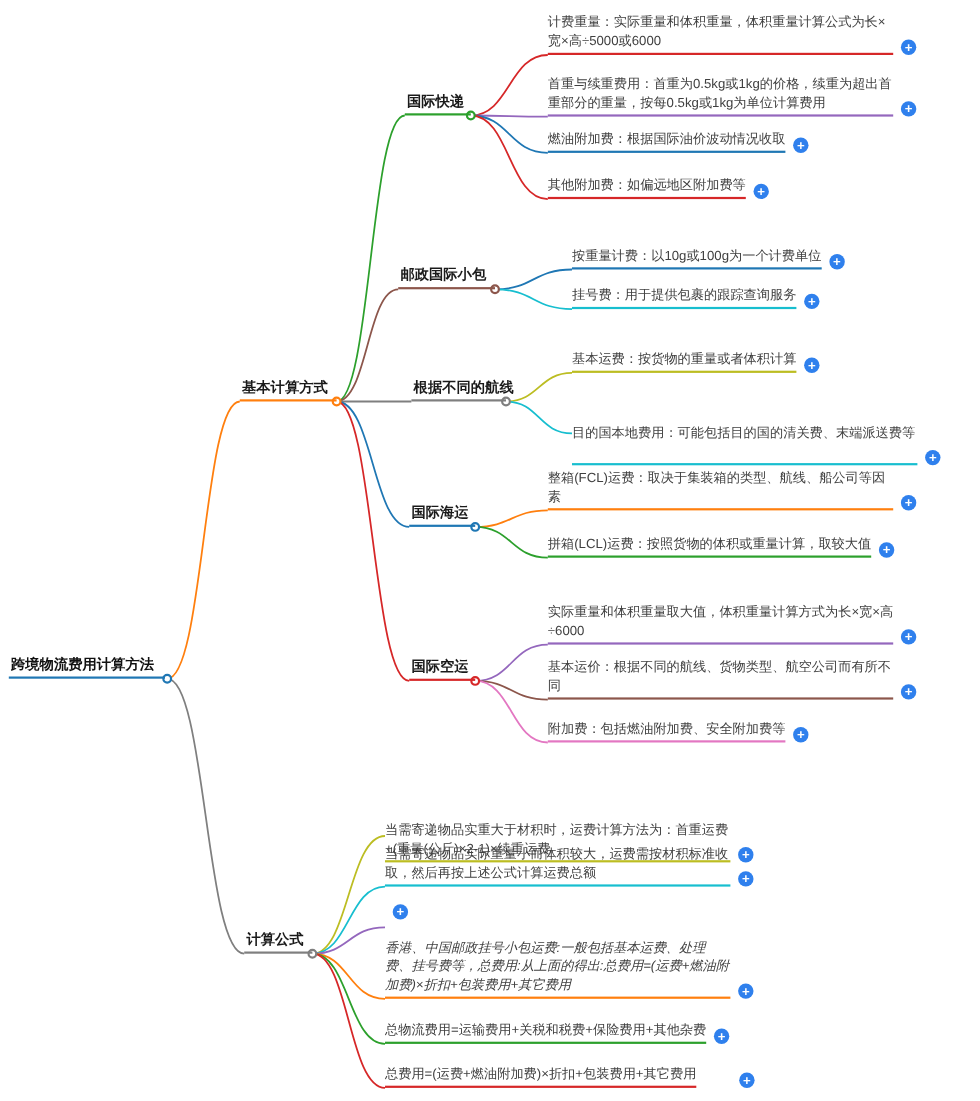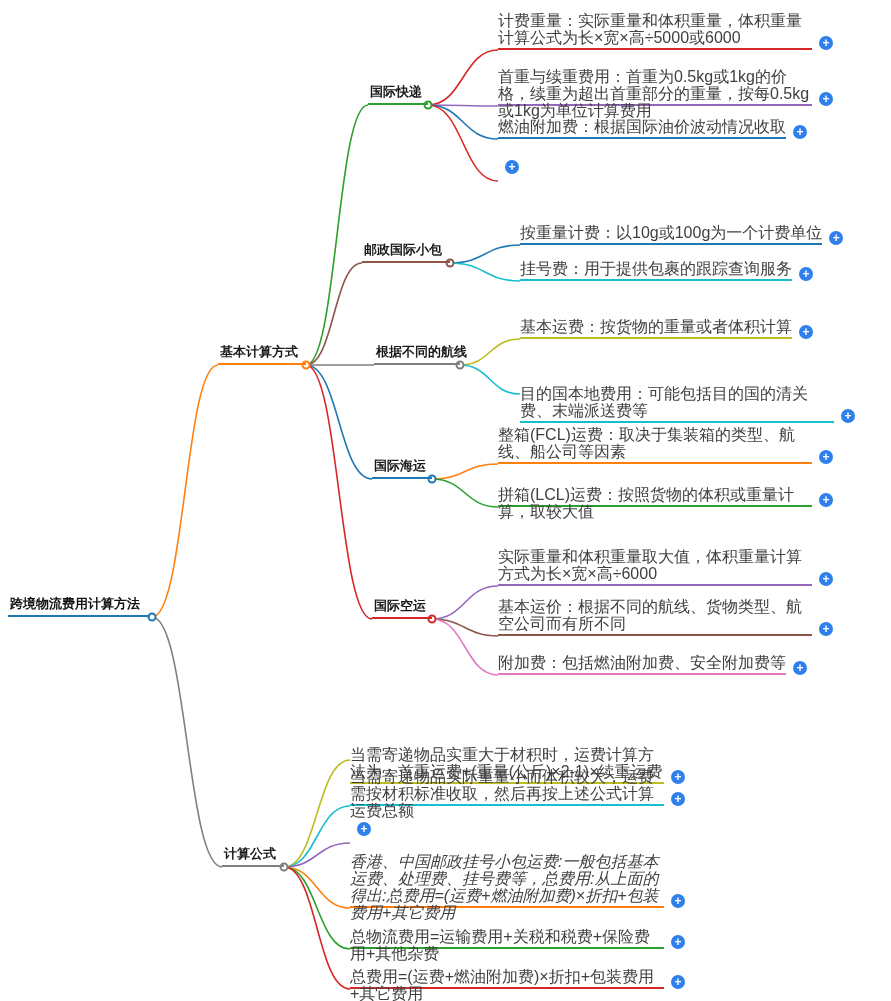--- a/index.html
+++ b/index.html
@@ -10,21 +10,21 @@
   .edges path { fill:none; stroke:var(--c,#999); stroke-width:1.6px; }
   .edges circle { fill:#ffffff; stroke:var(--c,#999); stroke-width:2px; }
   .branch {
     position:absolute; height:23px; padding:1px 3px 3px 2px;
     border-bottom:2px solid var(--c,#999);
     font-size:13px; font-weight:bold; color:#1a1a1a; white-space:nowrap; overflow:visible;
   }
   .root-node { color:#111; }
   .leaf { position:absolute; display:flex; align-items:flex-end; }
   .leaf .txt {
-    display:block; max-width:314px; font-size:16px; line-height:17px; color:#404040;
+    display:block; max-width:314px; font-size:12px; line-height:17px; color:#404040;
     padding-bottom:2px; border-bottom:2px solid var(--c,#999);
   }
   .plus {
     flex:0 0 auto; width:14px; height:14px; margin:0 0 0 7px; padding:0;
     border:none; border-radius:50%; background:#2f80ed; color:#ffffff;
     font-family:"Liberation Sans","DejaVu Sans",sans-serif;
     font-size:12px; font-weight:bold; line-height:13px; text-align:center; cursor:pointer;
   }
 </style>
 </head>
@@ -92,20 +92,21 @@
   </div>
   <div class="leaf" style="left:498px; top:68px;">
     <span class="txt" style="width: 314px; height: 38px; --c: #9467bd;">首重与续重费用：首重为0.5kg或1kg的价格，续重为超出首重部分的重量，按每0.5kg或1kg为单位计算费用</span>
     <button class="plus">+</button>
   </div>
   <div class="leaf" style="left:498px; top:118px;">
     <span class="txt" style="height: 21px; --c: #1f77b4;">燃油附加费：根据国际油价波动情况收取</span>
     <button class="plus">+</button>
   </div>
   <div class="leaf" style="left:498px; top:160px;">
+    <span class="txt" style="height: 21px; --c: #d62728;">其他附加费：如偏远地区附加费等</span>
     <button class="plus">+</button>
   </div>
 
   <div class="leaf" style="left:520px; top:224px;">
     <span class="txt" style="height: 21px; --c: #1f77b4;">按重量计费：以10g或100g为一个计费单位</span>
     <button class="plus">+</button>
   </div>
   <div class="leaf" style="left:520px; top:260px;">
     <span class="txt" style="height: 21px; --c: #17becf;">挂号费：用于提供包裹的跟踪查询服务</span>
     <button class="plus">+</button>
@@ -154,18 +155,18 @@
     <button class="plus">+</button>
   </div>
   <div class="leaf" style="left:350px; top:853px;">
     <span class="txt" style="width: 314px; height: 55px; font-style: italic; --c: #ff7f0e;">香港、中国邮政挂号小包运费:一般包括基本运费、处理费、挂号费等，总费用:从上面的得出:总费用=(运费+燃油附加费)×折扣+包装费用+其它费用</span>
     <button class="plus">+</button>
   </div>
   <div class="leaf" style="left:350px; top:928px;">
     <span class="txt" style="height: 21px; --c: #2ca02c;">总物流费用=运输费用+关税和税费+保险费用+其他杂费</span>
     <button class="plus">+</button>
   </div>
-  <div class="leaf" style="left:350px; top:968px;">
+  <div class="leaf" style="left:350px; top:968px;gap:32px;">
     <span class="txt" style="height: 21px; --c: #d62728;">总费用=(运费+燃油附加费)×折扣+包装费用+其它费用</span>
     <button class="plus">+</button>
   </div>
 
 </div>
 
 </body></html>

